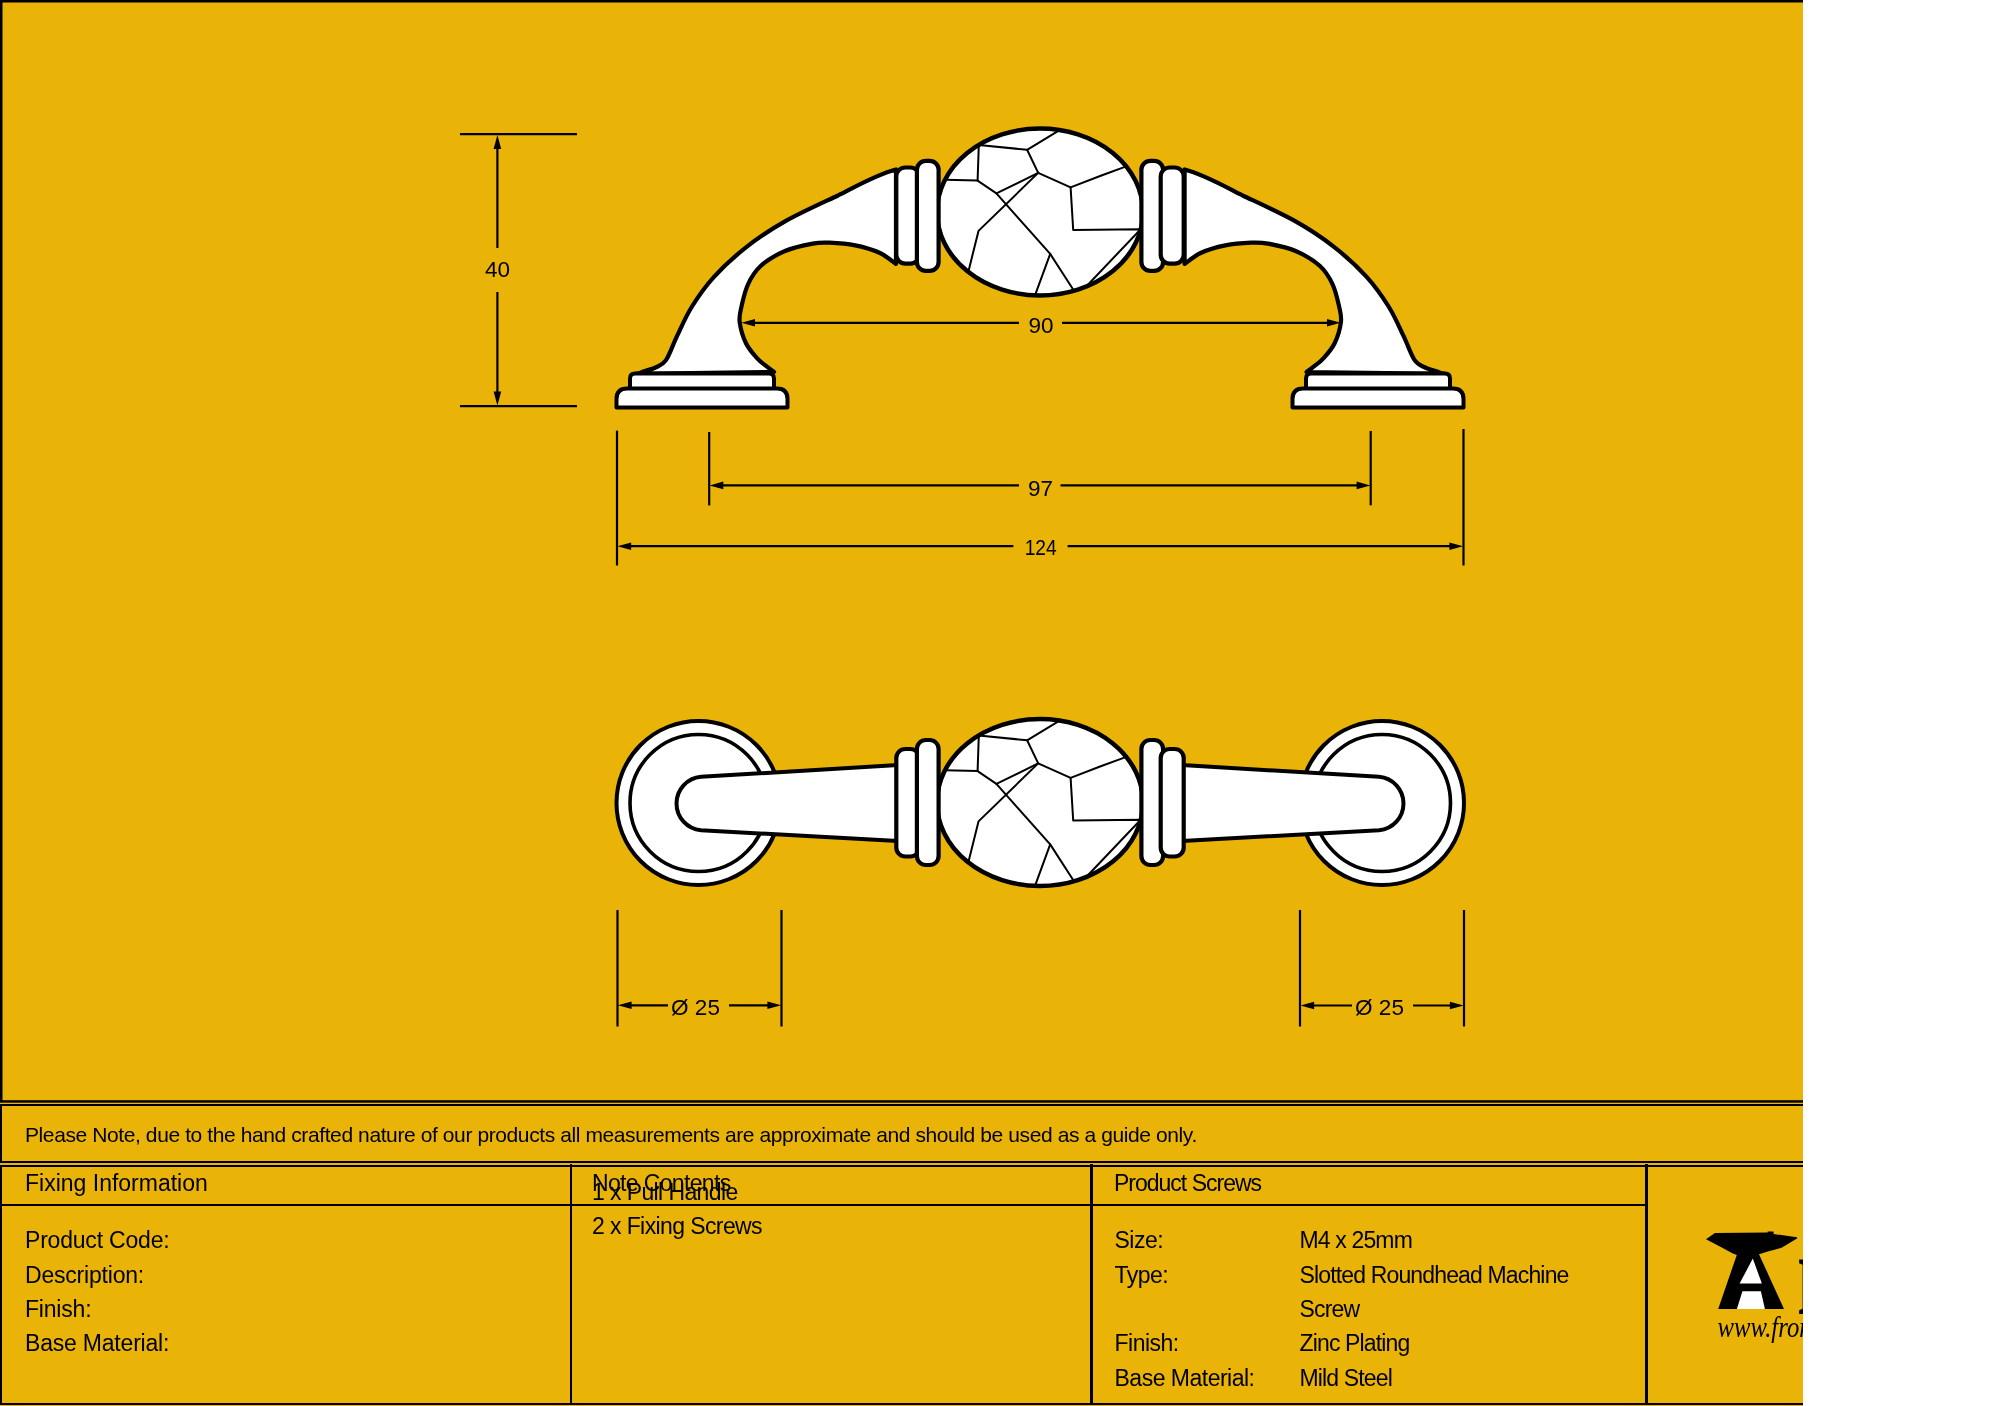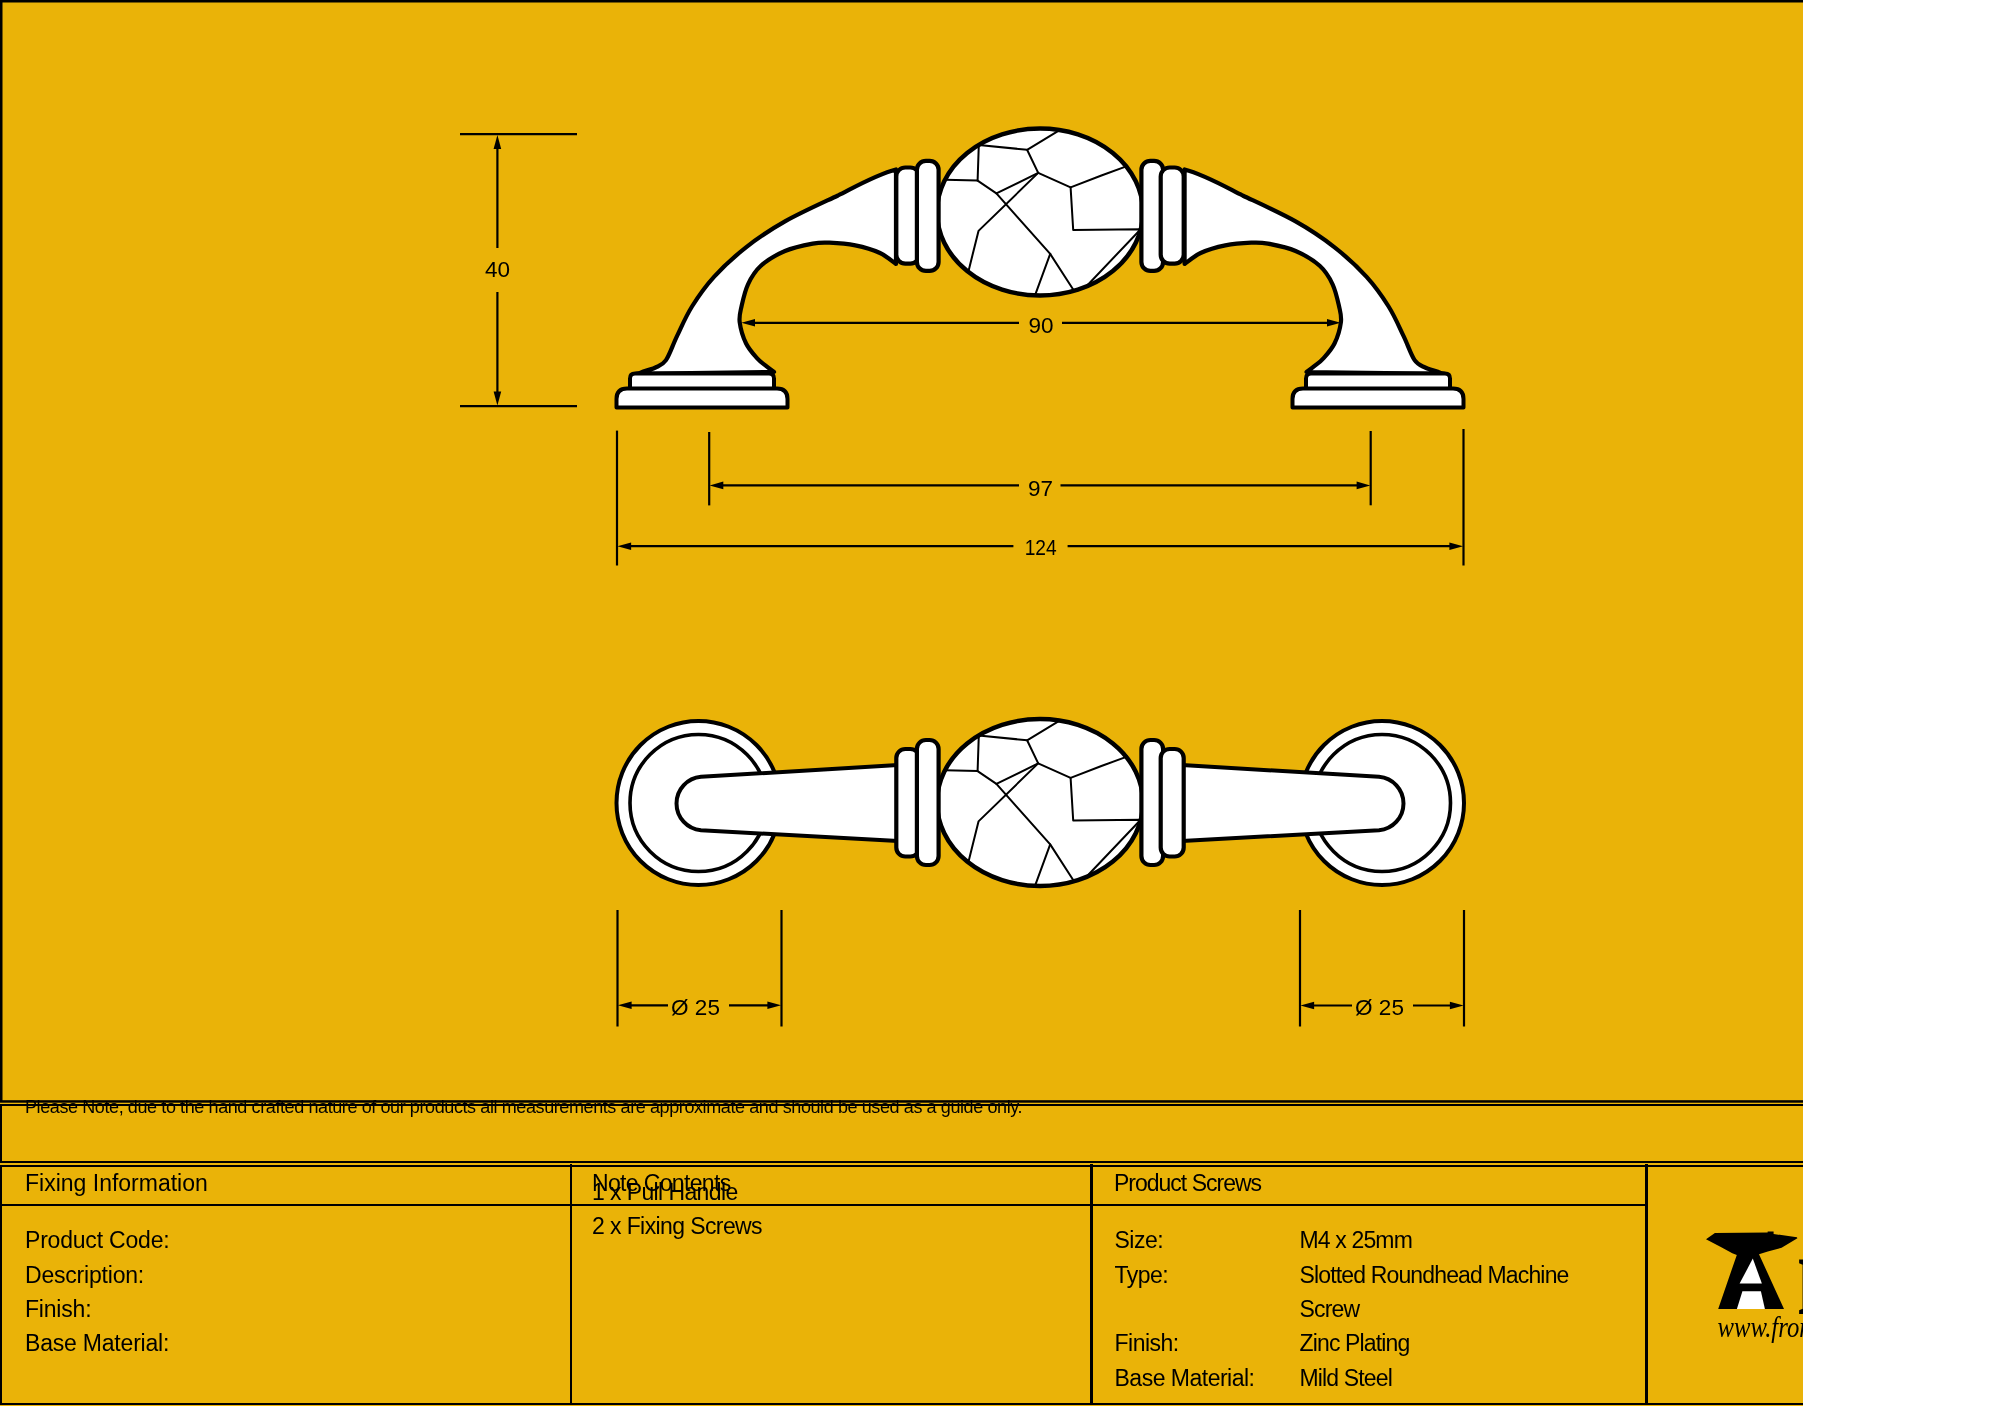--- a/index.html
+++ b/index.html
@@ -119,21 +119,21 @@
       <text x="497.4" y="277">40</text>
       <text x="1041" y="332.5">90</text>
       <text x="1040.4" y="496">97</text>
       <text x="1040.7" y="555" textLength="32" lengthAdjust="spacingAndGlyphs">124</text>
       <text x="695.5" y="1014.5">Ø 25</text>
       <text x="1379.5" y="1014.5">Ø 25</text>
     </g>
   </svg>
 
   <div class="abs" style="box-sizing:border-box;left:0px;top:1104.1px;width:2000px;height:58.8px;border:2.4px solid #000;"></div>
-  <div class="abs" style="left:25px;top:1097px;font-size:18px;letter-spacing:-0.4px;">Please Note, due to the hand crafted nature of our products all measurements are approximate and should be used as a guide only.</div>
+  <div class="abs" style="left:25px;top:1123px;font-size:21px;letter-spacing:-0.4px;">Please Note, due to the hand crafted nature of our products all measurements are approximate and should be used as a guide only.</div>
 
   <div class="abs" style="box-sizing:border-box;left:0px;top:1164.6px;width:2000px;height:240.6px;border:2.4px solid #000;"></div>
 
   <div class="abs" style="left:2px;top:1203.8px;width:1644px;height:2.2px;background:#000;"></div>
 
   <div class="abs" style="left:569.7px;top:1164px;width:2.2px;height:239px;background:#000;"></div>
   <div class="abs" style="left:1090.4px;top:1164px;width:2.2px;height:239px;background:#000;"></div>
   <div class="abs" style="left:1645.4px;top:1164px;width:2.2px;height:239px;background:#000;"></div>
 
   <div class="abs" style="left:25px;top:1169.8px;font-size:23px;">Fixing Information</div>

